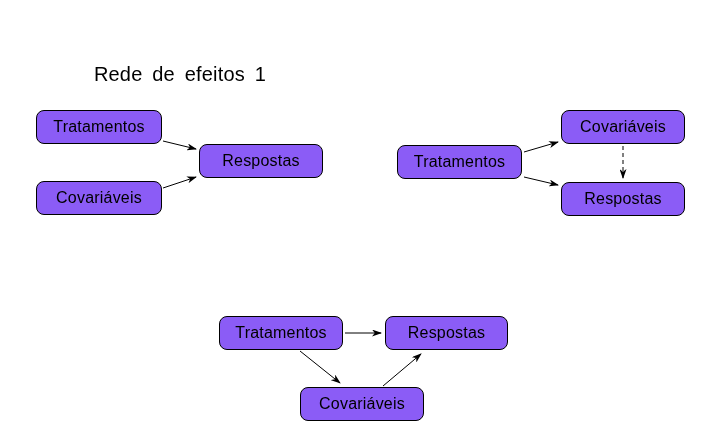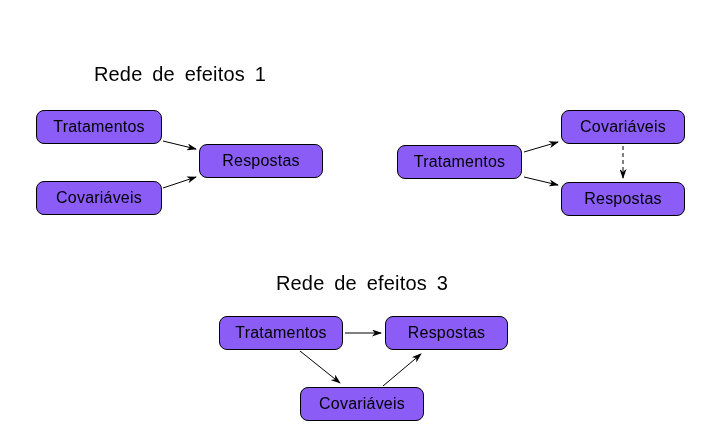--- a/index.html
+++ b/index.html
@@ -80,18 +80,17 @@
 
   <div class="diagram-title" style="left:180px; top:64px;">Rede de efeitos 1</div>
   <div class="node" style="left:36px;  top:110px; width:126px; height:34px;">Tratamentos</div>
   <div class="node" style="left:36px;  top:181px; width:126px; height:34px;">Covariáveis</div>
   <div class="node" style="left:199px; top:144px; width:124px; height:34px;">Respostas</div>
 
   <div class="node" style="left:397px; top:145px; width:125px; height:34px;">Tratamentos</div>
   <div class="node" style="left:561px; top:110px; width:124px; height:34px;">Covariáveis</div>
   <div class="node" style="left:561px; top:182px; width:124px; height:34px;">Respostas</div>
 
-  <div class="diagram-title" style="left:362px; top:273px;">Rede de efeitos 3</div>
   <div class="node" style="left:219px; top:316px; width:124px; height:34px;">Tratamentos</div>
   <div class="node" style="left:385px; top:316px; width:123px; height:34px;">Respostas</div>
   <div class="node" style="left:300px; top:387px; width:124px; height:34px;">Covariáveis</div>
 
 </div>
 
 </body></html>

